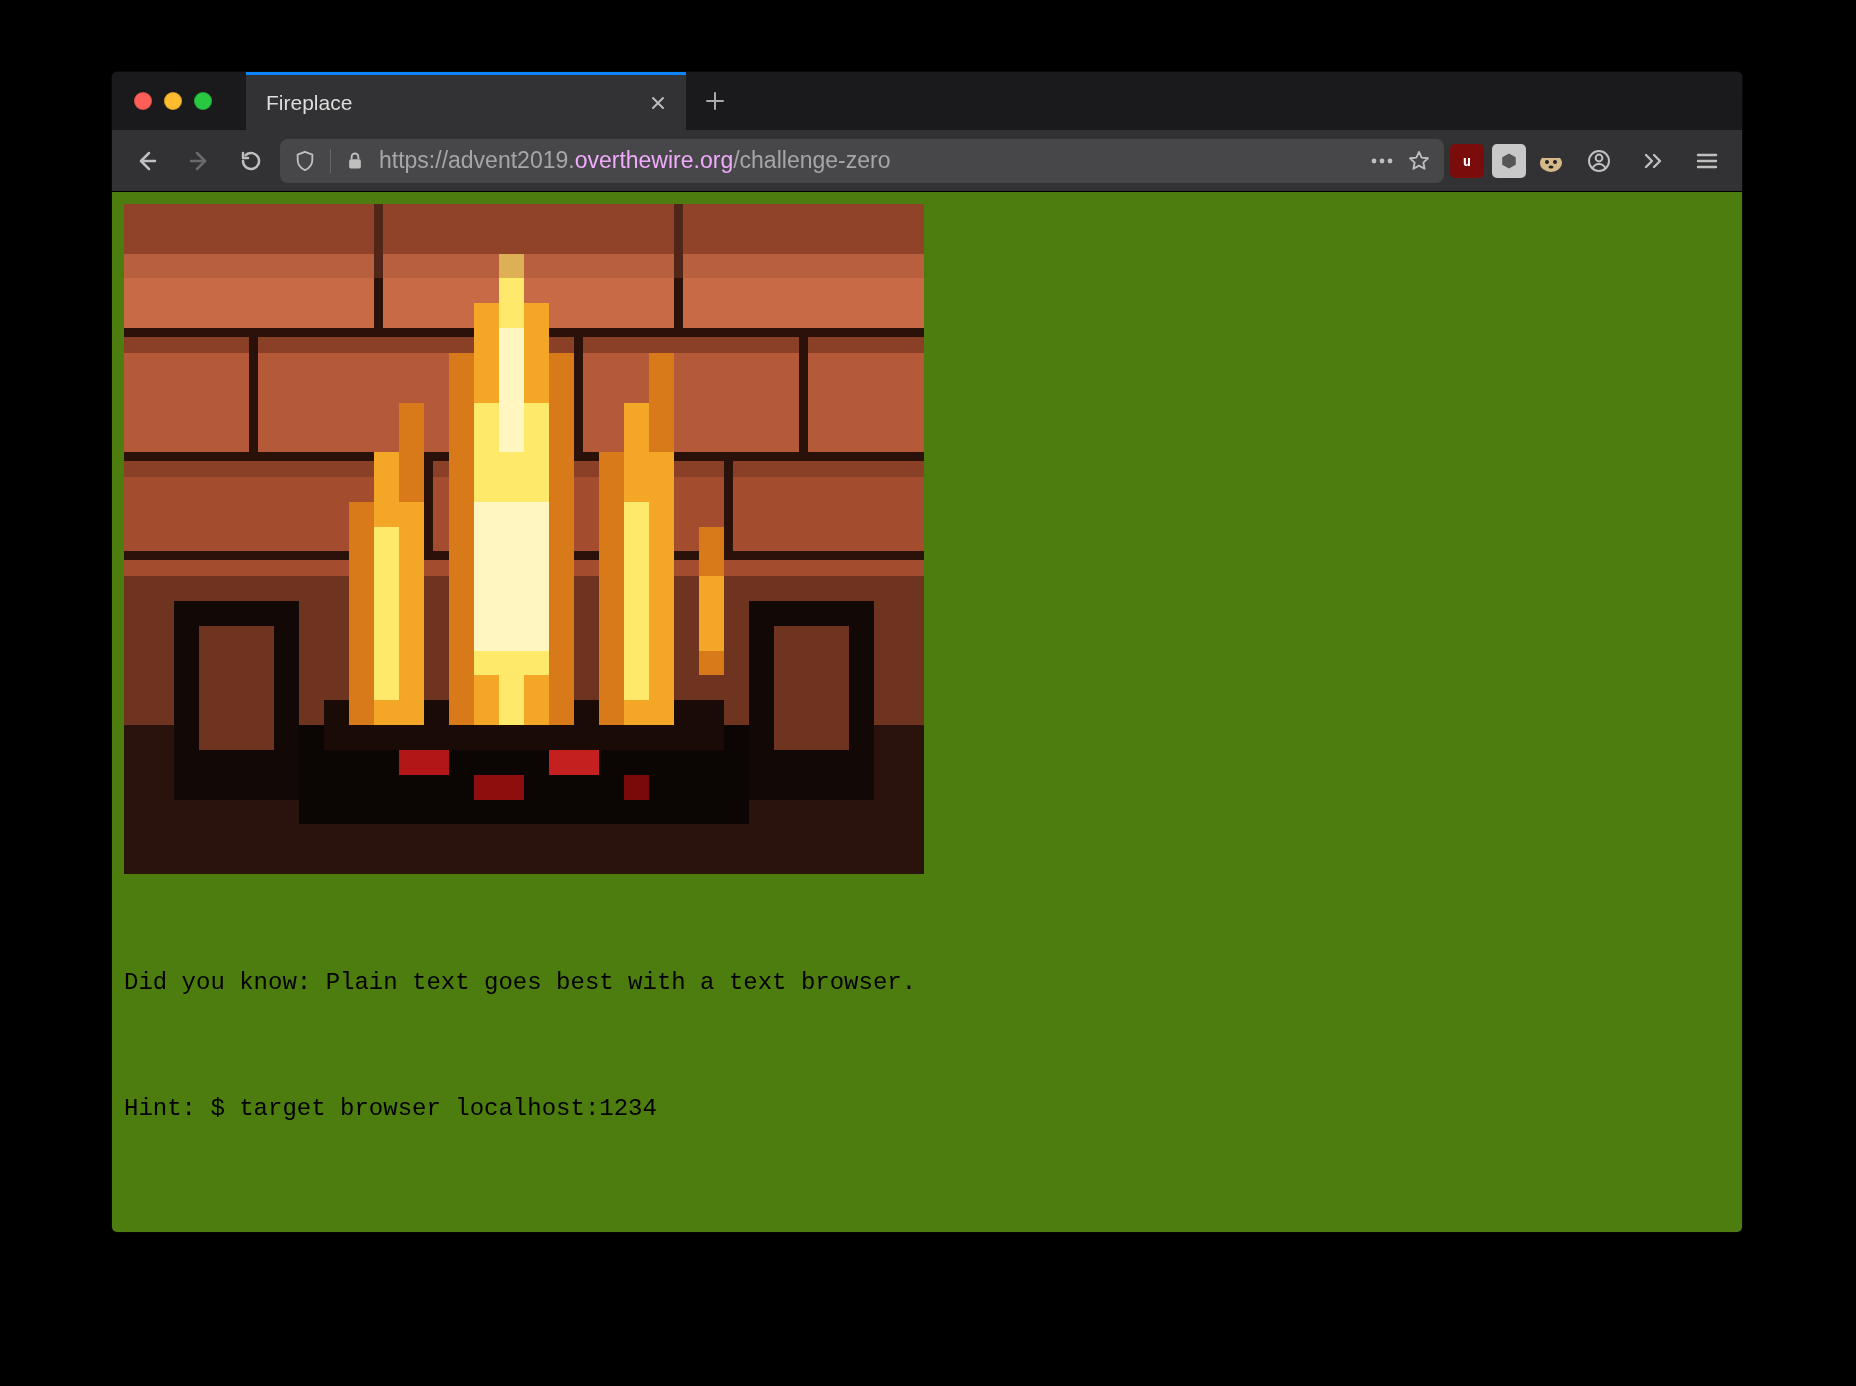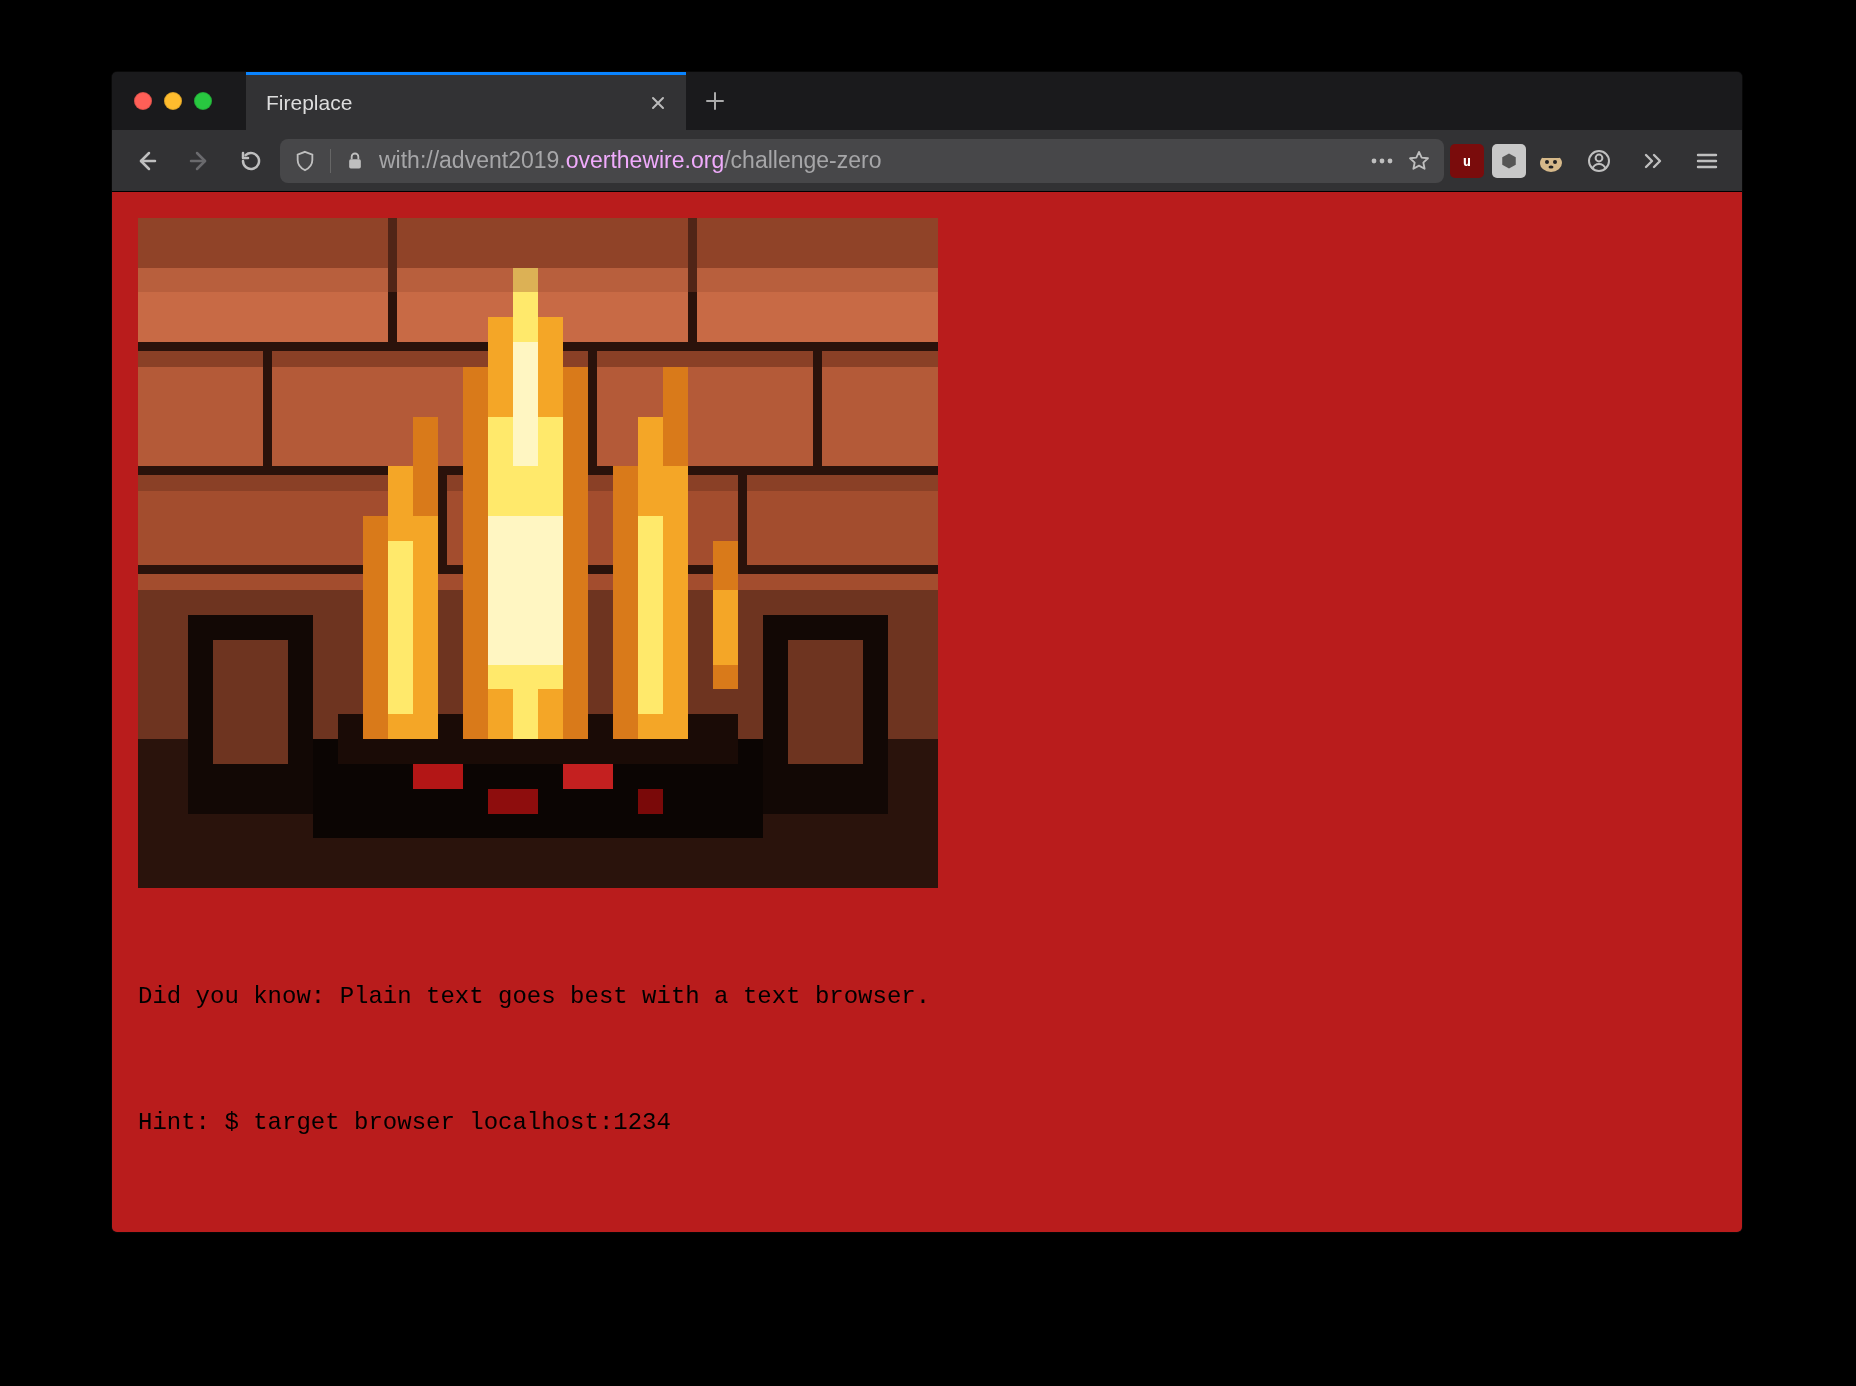--- a/index.html
+++ b/index.html
@@ -97,22 +97,22 @@
     width:34px;height:34px;border-radius:5px;
     display:flex;align-items:center;justify-content:center;
     font-size:16px;
   }
   .ext.ub { background:#7a0c0c;color:#fff;font-weight:700;font-size:13px; }
   .ext.gray { background:#c8c8c8; }
 
   
   .viewport {
     flex:1;
-    background:#b91c1c;
-    padding:26px;
+    background:#4d7c0f;
+    padding:12px;
     overflow:auto;
   }
 
   
   .fireplace {
     width: 800px; height: 670px;
     image-rendering: pixelated;
     display:block;
     position:relative;
     overflow:hidden;
@@ -186,21 +186,21 @@
           </svg>
       </span>
       <span class="sep"></span>
       <span class="lock">
         <svg width="20" height="20" viewBox="0 0 24 24">
             <rect x="5" y="10" width="14" height="11" rx="2" fill="currentColor"></rect>
             <path d="M8 10V7a4 4 0 0 1 8 0v3" fill="none" stroke="currentColor" stroke-width="2.2"></path>
           </svg>
       </span>
       <span class="url">
-        <span>with://advent2019.</span><span class="domain">overthewire.org</span><span>/challenge-zero</span>
+        <span>https://advent2019.</span><span class="domain">overthewire.org</span><span>/challenge-zero</span>
       </span>
       <span class="dots">
         <svg width="24" height="6" viewBox="0 0 24 6">
             <circle cx="4" cy="3" r="2.4" fill="currentColor"></circle>
             <circle cx="12" cy="3" r="2.4" fill="currentColor"></circle>
             <circle cx="20" cy="3" r="2.4" fill="currentColor"></circle>
           </svg>
       </span>
       <span class="star">
         <svg width="22" height="22" viewBox="0 0 24 24">

